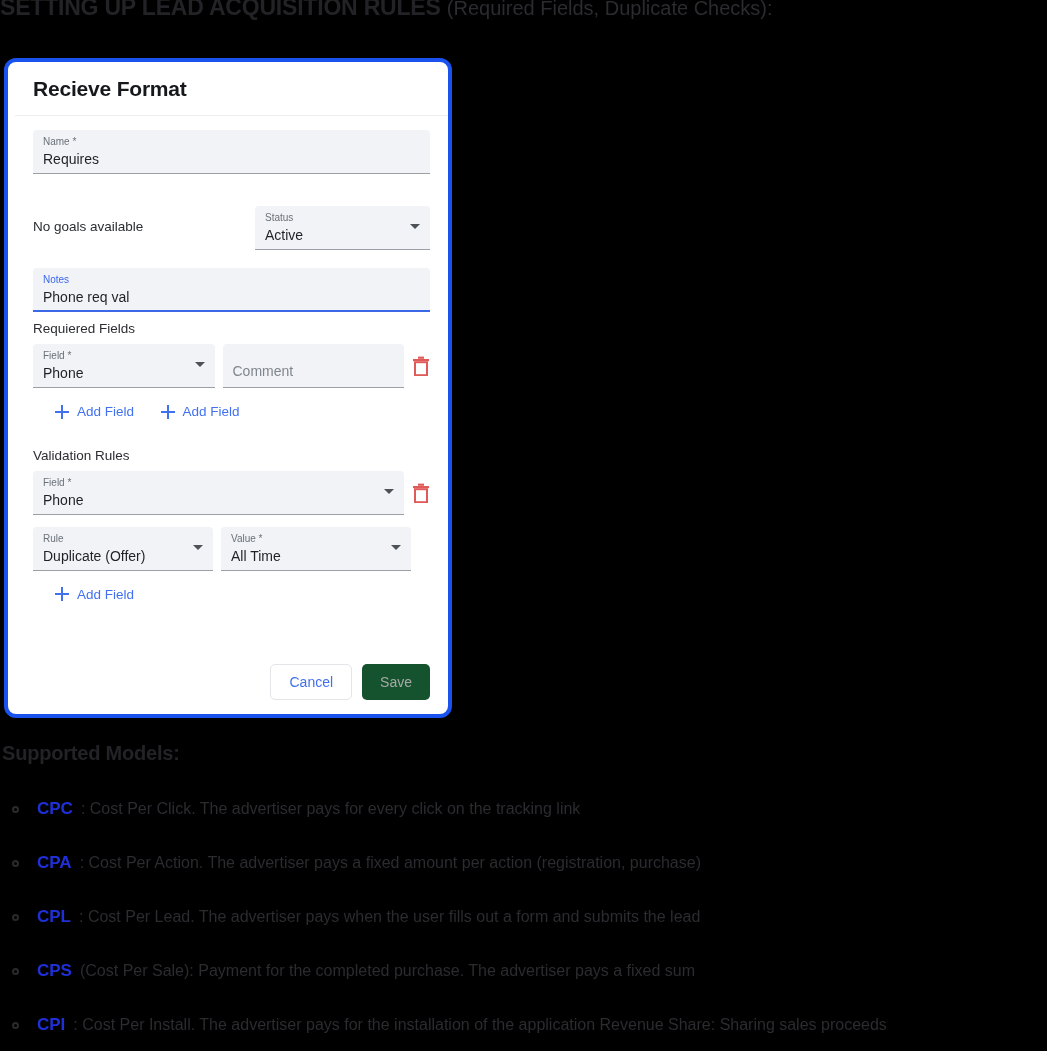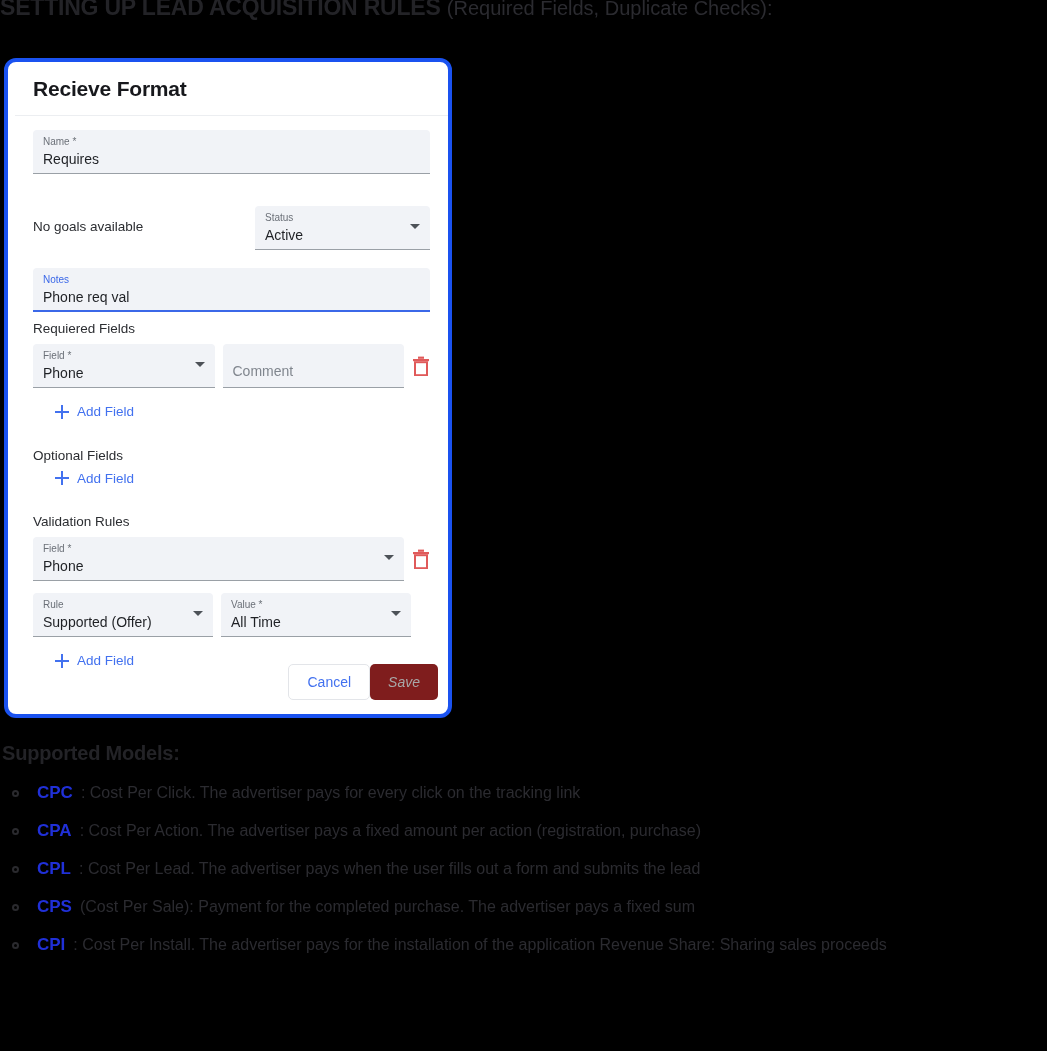--- a/index.html
+++ b/index.html
@@ -125,62 +125,62 @@
     background: #4271ef;
   }
   .plus::before { left: 0; top: 6px; width: 14px; height: 2px; }
   .plus::after { top: 0; left: 6px; height: 14px; width: 2px; }
 
   .trash { width: 18px; height: 20px; flex: 0 0 auto; cursor: pointer; }
 
   
   .footer {
     position: absolute;
-    right: 10px;
+    right: 18px;
     bottom: 14px;
     display: flex;
+    gap: 10px;
     justify-content: center;
   }
   .btn {
     font-family: "Liberation Sans", sans-serif;
     font-size: 14px;
     border-radius: 5px;
     padding: 9px 18px;
     border: none;
     cursor: pointer;
   }
   .btn-cancel {
     background: #ffffff;
     color: #4271ef;
     border: 1px solid #e3e5e9;
   }
   .btn-save {
-    background: #7f1d1d;
+    background: #14532d;
     color: #a8a8a8;
     cursor: default;
-    font-style: italic;
   }
 
   
   .models {
     position: absolute;
     left: 0px; top: 742px;
     width: 1047px;
   }
   .models-title {
     font-size: 20px;
     font-weight: 800;
     color: #232327;
     letter-spacing: -0.2px;
     margin-left: 2px;
   }
   .model-item {
     display: flex;
     align-items: center;
-    margin-top: 18px;
+    margin-top: 34px;
     white-space: nowrap;
   }
   .bullet {
     width: 7px; height: 7px;
     border: 2px solid #2a2a2e;
     border-radius: 50%;
     margin-left: 12px;
     margin-right: 18px;
     flex: 0 0 auto;
   }
@@ -249,21 +249,20 @@
         <rect x="6" y="0.6" width="6" height="2.2" fill="#e05a5a"></rect>
         <rect x="3" y="6.2" width="12" height="13" fill="none" stroke="#e05a5a" stroke-width="2"></rect>
       </svg>
     </div>
     <div class="add-field" style="margin-top:16px;">
       <span class="plus"></span>
       <span>Add Field</span>
     </div>
 
     
-    <div class="section-label" style="margin-top:24px;">Optional Fields</div>
     <div class="add-field" style="margin-top:6px;">
       <span class="plus"></span>
       <span>Add Field</span>
     </div>
 
     
     <div class="section-label" style="margin-top:24px; margin-bottom:6px;">Validation Rules</div>
     <div class="row" style="gap:8px; align-items:center;">
       <div class="field" style="width:388px;">
         <span class="flabel">Field *</span>
@@ -272,21 +271,21 @@
       </div>
       <svg class="trash" viewBox="0 0 18 20">
         <rect x="1" y="3" width="16" height="2.2" fill="#e05a5a"></rect>
         <rect x="6" y="0.6" width="6" height="2.2" fill="#e05a5a"></rect>
         <rect x="3" y="6.2" width="12" height="13" fill="none" stroke="#e05a5a" stroke-width="2"></rect>
       </svg>
     </div>
     <div class="row" style="gap:8px; margin-top:12px;">
       <div class="field" style="width:180px;">
         <span class="flabel">Rule</span>
-        <span class="fvalue">Supported (Offer)</span>
+        <span class="fvalue">Duplicate (Offer)</span>
         <span class="caret"></span>
       </div>
       <div class="field" style="width:190px;">
         <span class="flabel">Value *</span>
         <span class="fvalue">All Time</span>
         <span class="caret"></span>
       </div>
     </div>
     <div class="add-field" style="margin-top:16px;">
       <span class="plus"></span>

